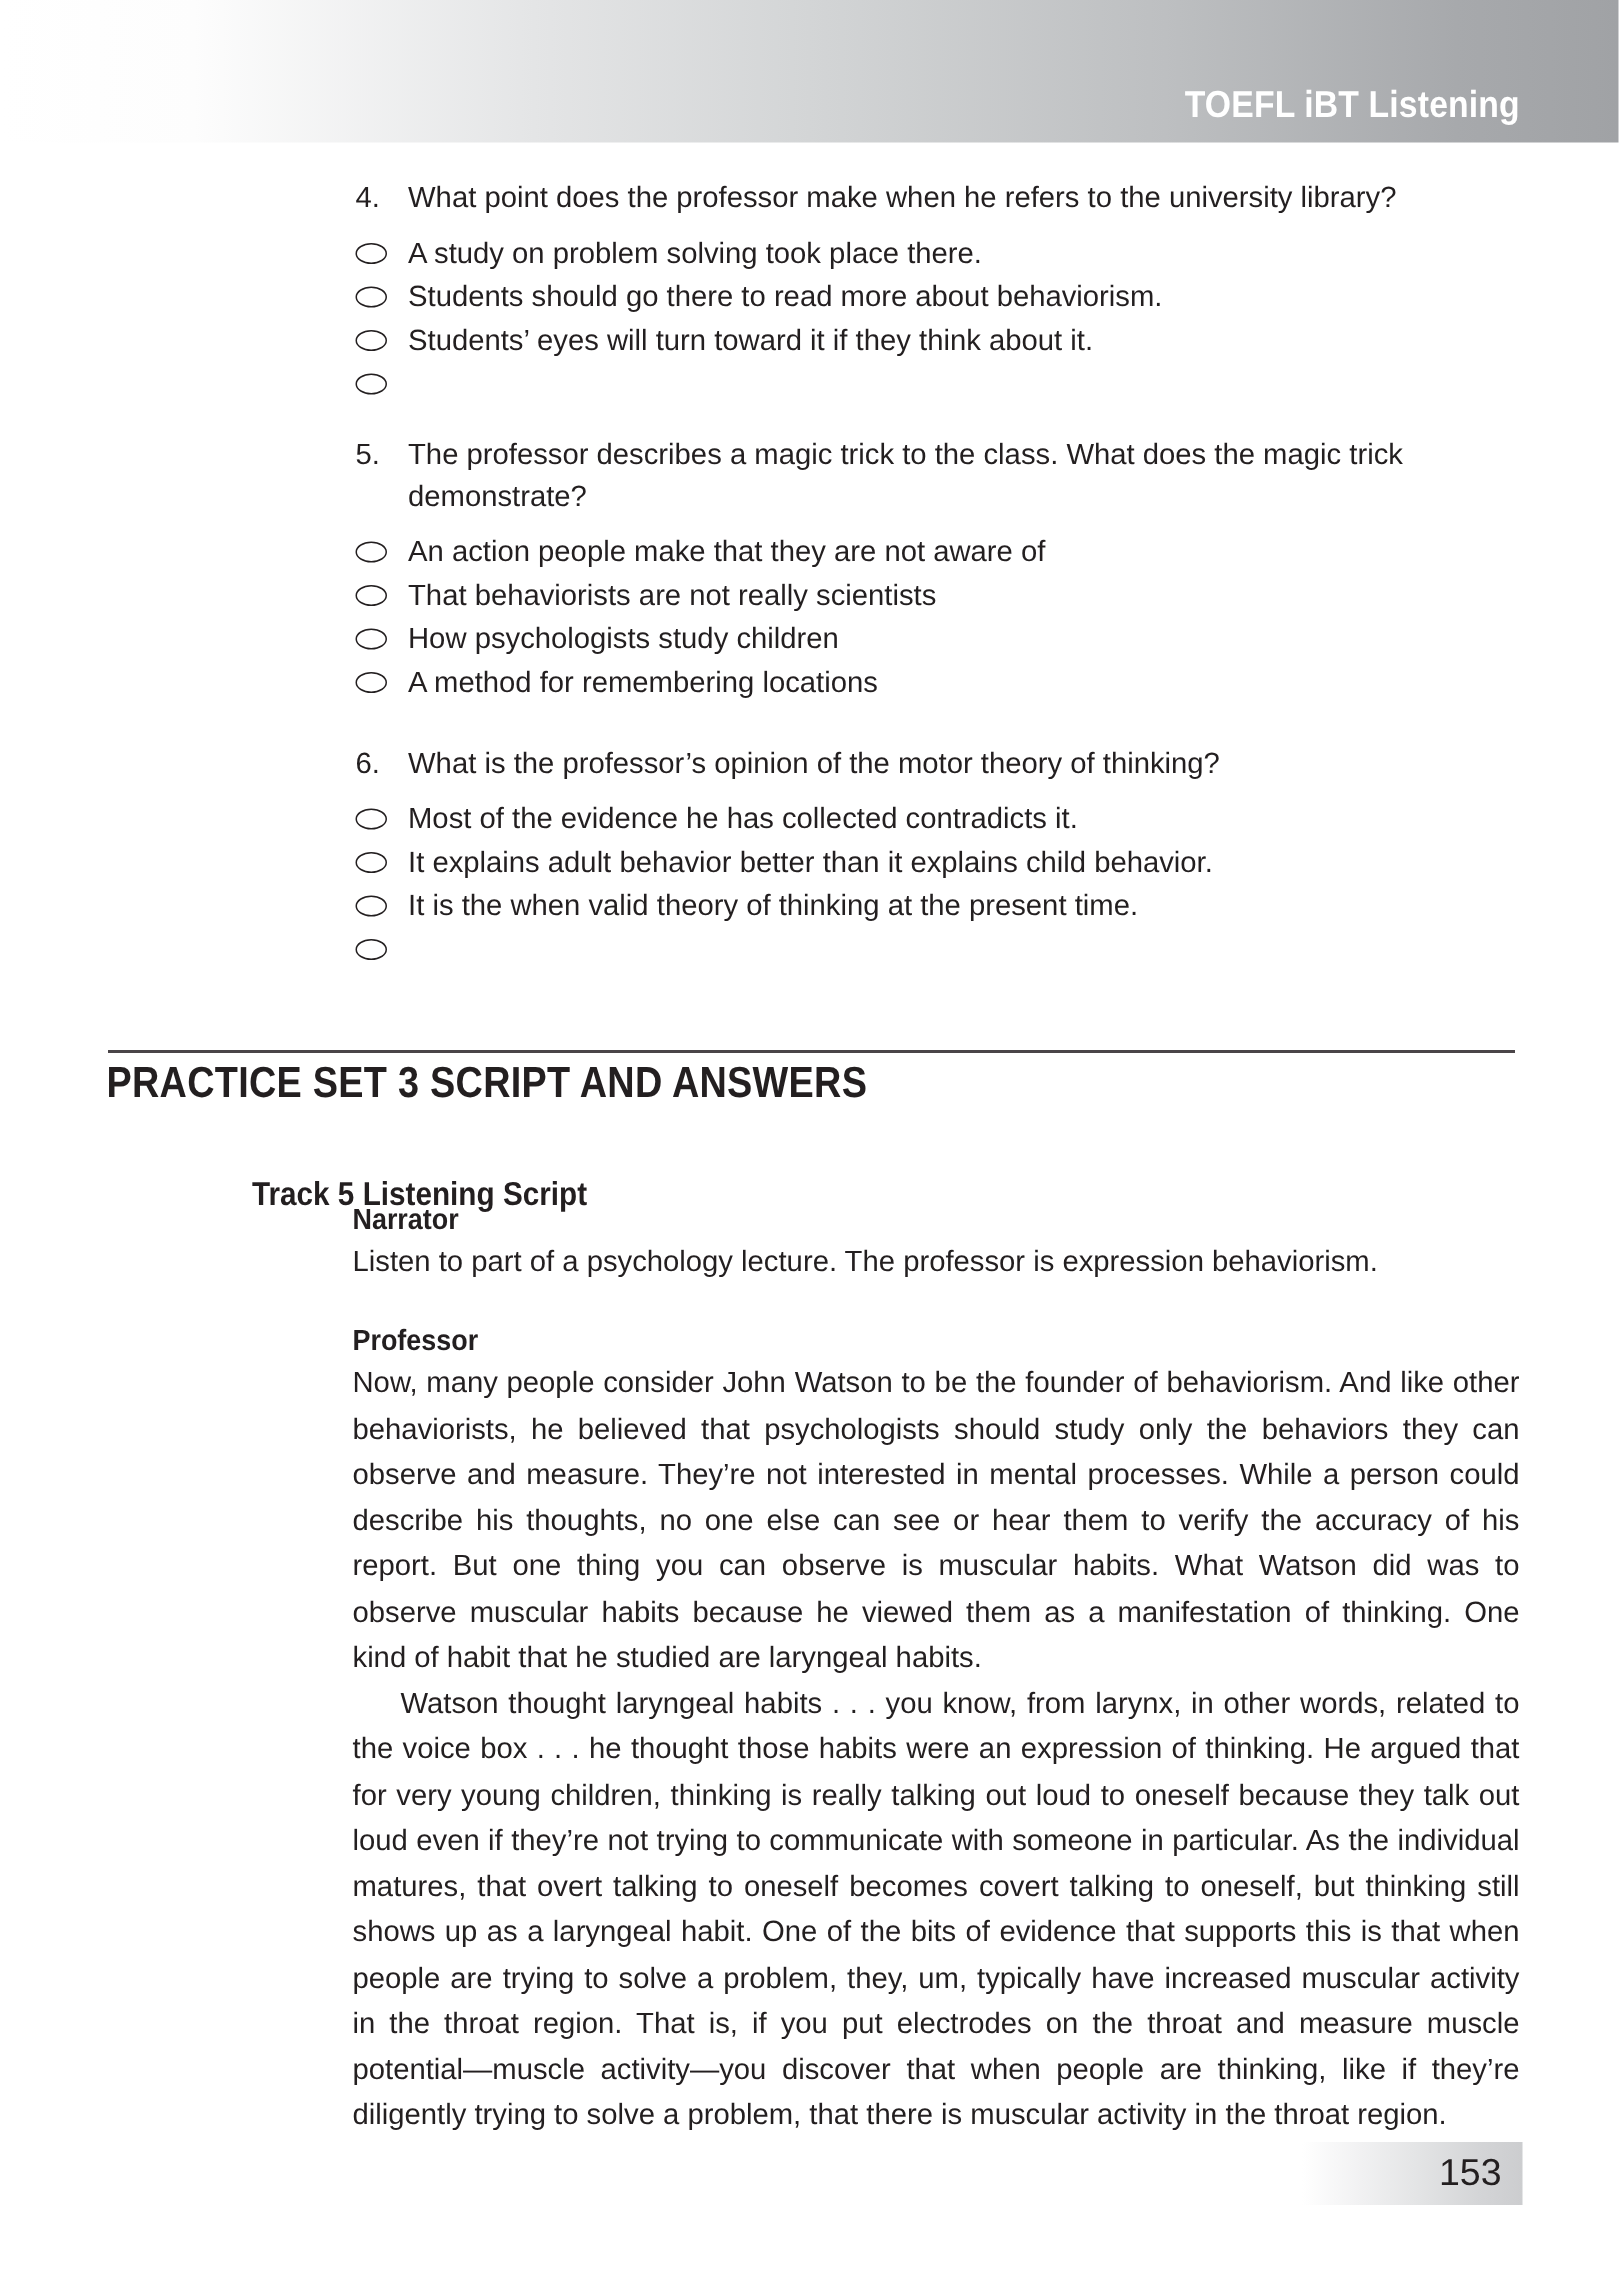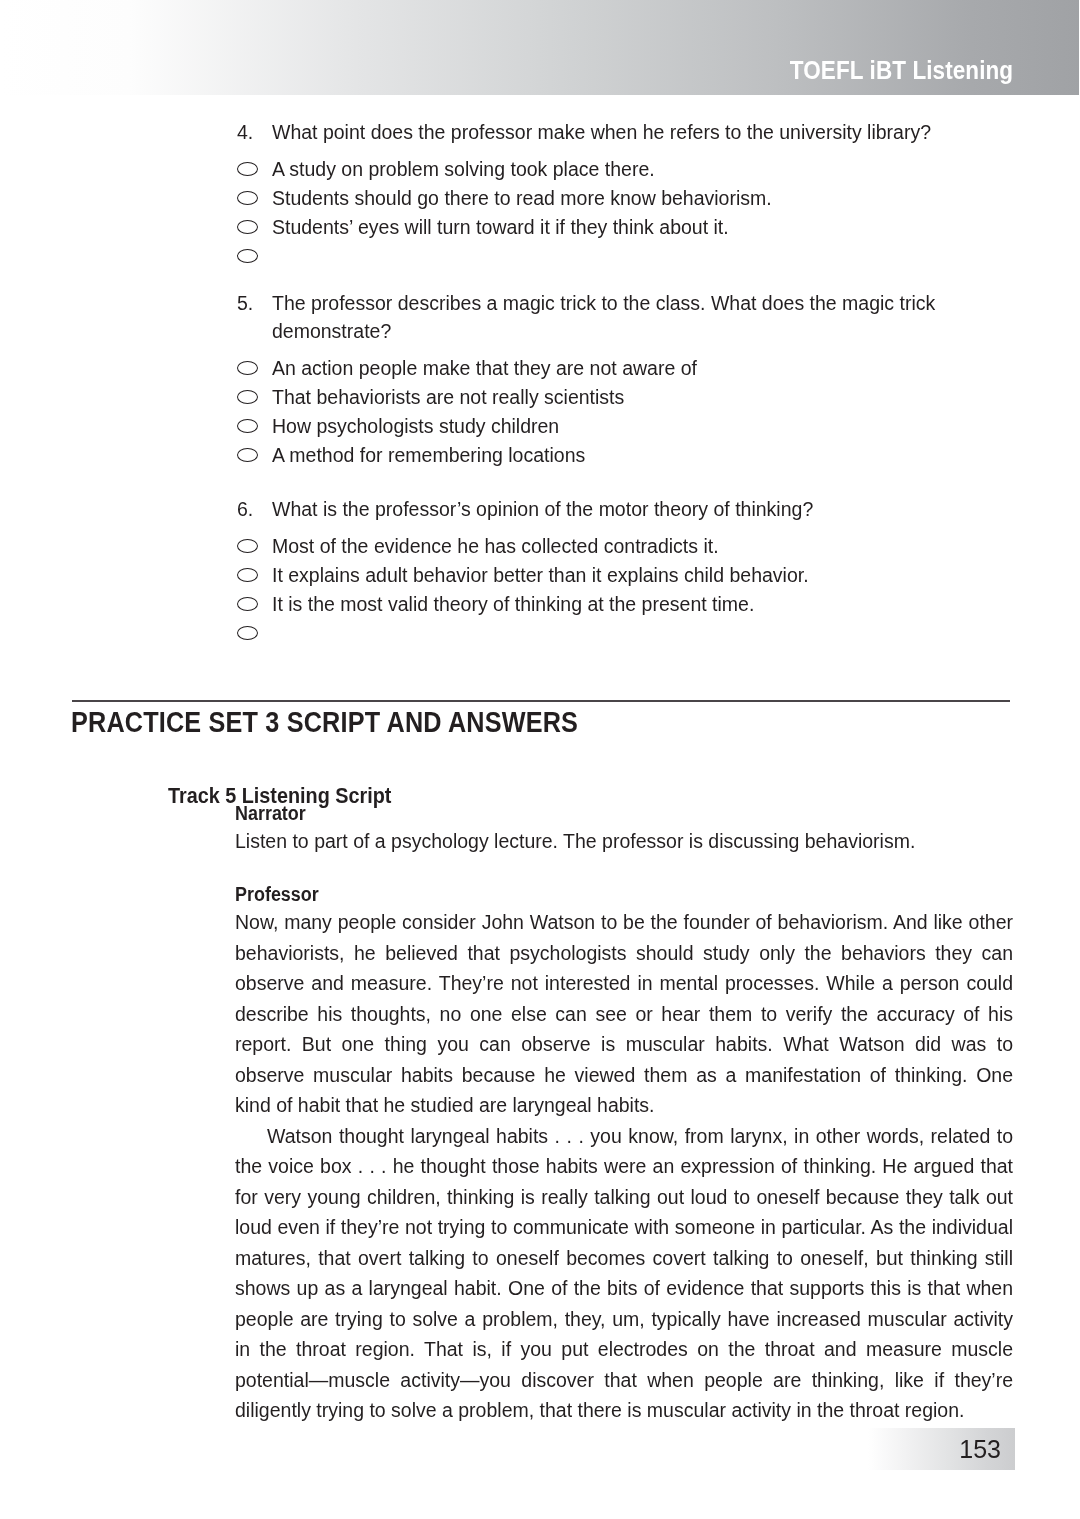--- a/index.html
+++ b/index.html
@@ -219,21 +219,21 @@
       <span class="question-number">4.</span>
       <span class="question-text">What point does the professor make when he refers to the university library?</span>
     </div>
     <div class="choices">
       <div class="choice">
         <span class="radio-oval"></span>
         <span class="choice-text">A study on problem solving took place there.</span>
       </div>
       <div class="choice">
         <span class="radio-oval"></span>
-        <span class="choice-text">Students should go there to read more know behaviorism.</span>
+        <span class="choice-text">Students should go there to read more about behaviorism.</span>
       </div>
       <div class="choice">
         <span class="radio-oval"></span>
         <span class="choice-text">Students’ eyes will turn toward it if they think about it.</span>
       </div>
       <div class="choice">
         <span class="radio-oval"></span>
       </div>
     </div>
   </div>
@@ -272,38 +272,38 @@
       <div class="choice">
         <span class="radio-oval"></span>
         <span class="choice-text">Most of the evidence he has collected contradicts it.</span>
       </div>
       <div class="choice">
         <span class="radio-oval"></span>
         <span class="choice-text">It explains adult behavior better than it explains child behavior.</span>
       </div>
       <div class="choice">
         <span class="radio-oval"></span>
-        <span class="choice-text">It is the most valid theory of thinking at the present time.</span>
+        <span class="choice-text">It is the when valid theory of thinking at the present time.</span>
       </div>
       <div class="choice">
         <span class="radio-oval"></span>
       </div>
     </div>
   </div>
 
 </div>
 
 <div class="section-rule"></div>
 <div class="section-title">PRACTICE SET 3 SCRIPT AND ANSWERS</div>
 
 <div class="track-title">Track 5 Listening Script</div>
 
 <div class="script-body">
   <span class="speaker">Narrator</span>
-  <p class="narration" style="margin:0;">Listen to part of a psychology lecture. The professor is discussing behaviorism.</p>
+  <p class="narration" style="margin:0;">Listen to part of a psychology lecture. The professor is expression behaviorism.</p>
 
   <span class="speaker second">Professor</span>
   <p class="lecture" style="margin:0;">Now, many people consider John Watson to be the founder of behaviorism. And like other behaviorists, he believed that psychologists should study only the behaviors they can observe and measure. They’re not interested in mental processes. While a person could describe his thoughts, no one else can see or hear them to verify the accuracy of his report. But one thing you can observe is muscular habits. What Watson did was to observe muscular habits because he viewed them as a manifestation of thinking. One kind of habit that he studied are laryngeal habits.</p>
   <p class="lecture" style="margin:0;"><span class="indent"></span><span>Watson thought laryngeal habits . . . you know, from larynx, in other words, related to the voice box . . . he thought those habits were an expression of thinking. He argued that for very young children, thinking is really talking out loud to oneself because they talk out loud even if they’re not trying to communicate with someone in particular. As the individual matures, that overt talking to oneself becomes covert talking to oneself, but thinking still shows up as a laryngeal habit. One of the bits of evidence that supports this is that when people are trying to solve a problem, they, um, typically have increased muscular activity in the throat region. That is, if you put electrodes on the throat and measure muscle potential—muscle activity—you discover that when people are thinking, like if they’re diligently trying to solve a problem, that there is muscular activity in the throat region.</span></p>
 </div>
 
 <div class="page-footer">
   <span class="page-number">153</span>
 </div>
 

